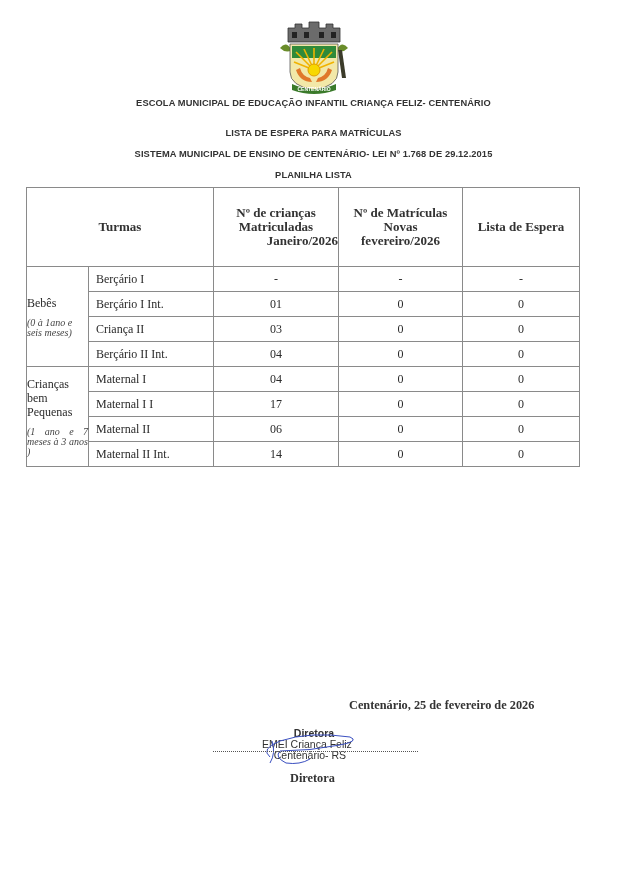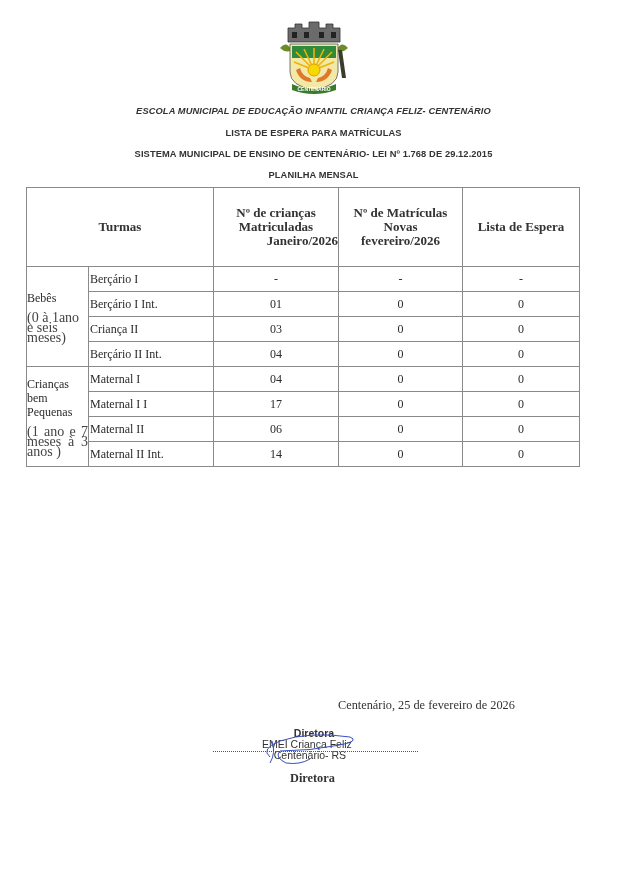--- a/index.html
+++ b/index.html
@@ -1,36 +1,36 @@
 <!DOCTYPE html>
 <html><head>
 <meta charset="utf-8">
 <style>
   html, body { margin: 0; padding: 0; background: #ffffff; }
   body { width: 627px; height: 886px; position: relative; overflow: hidden; font-family: "Liberation Serif", serif; color: #2a2a2a; }
 
   .logo { position: absolute; left: 276px; top: 20px; width: 76px; height: 74px; }
 
   .heading { position: absolute; left: 0; width: 627px; text-align: center; font-family: "Liberation Sans", sans-serif; font-weight: bold; font-size: 9.3px; color: #333; letter-spacing: 0.1px; }
-  .h1 { top: 106px; font-style: italic; }
+  .h1 { top: 98px; }
   .h2 { top: 128px; }
   .h3 { top: 149px; }
   .h4 { top: 170px; }
 
   table.grid { position: absolute; left: 26px; top: 187px; width: 529px; border-collapse: collapse; table-layout: fixed; }
   table.grid td, table.grid th { border: 1px solid #8a8a8a; padding: 0; font-size: 12px; vertical-align: middle; }
   table.grid th { font-weight: bold; font-size: 13px; color: #333; text-align: center; line-height: 14px; height: 78px; }
   th.turmas { text-align: center; }
-  table.grid td.cls { padding-left: 1px; height: 24px; font-size: 12px; }
+  table.grid td.cls { padding-left: 7px; height: 24px; font-size: 12px; }
   table.grid td.num { text-align: center; font-size: 12px; }
   td.group { padding: 4px 4px 4px 5px; vertical-align: middle; font-size: 12px; line-height: 14px; }
-  td.group .note { font-size: 14px; line-height: 10px; display: block; margin-top: 8px; color: #444; }
+  td.group .note { font-size: 10px; line-height: 10px; display: block; margin-top: 8px; color: #444; font-style: italic; }
   td.group2 .note { text-align: justify; text-align-last: left; }
 
-  .place-date { position: absolute; left: 338px; top: 698px; font-weight: normal; font-size: 12.3px; color: #333; }
+  .place-date { position: absolute; left: 349px; top: 698px; font-weight: bold; font-size: 12.3px; color: #333; }
 
   .stamp { position: absolute; left: 262px; top: 728px; font-family: "Liberation Sans", sans-serif; font-size: 10.5px; color: #333; line-height: 11px; text-align: center; }
   .stamp .t1 { font-weight: bold; margin-left: 14px; }
   .stamp .t3 { margin-left: 6px; }
   .dotline { position: absolute; left: 213px; top: 751px; width: 205px; border-top: 1.5px dotted #555; }
   .sig-svg { position: absolute; left: 240px; top: 727px; width: 130px; height: 40px; }
   .signer { position: absolute; left: 290px; top: 771px; font-weight: bold; font-size: 12.3px; color: #333; }
 </style>
 </head>
 <body>
@@ -66,21 +66,21 @@
     <path d="M56 50 Q52 62 40 62 L42 58 Q50 56 52 48 Z" fill="#e0782a"></path>
 
     <path d="M16 64 Q38 74 60 64 L60 70 Q38 78 16 70 Z" fill="#3a7a2a"></path>
     <text x="38" y="71" font-size="5" text-anchor="middle" fill="#fff" font-family="Liberation Sans, sans-serif" font-weight="bold">CENTENÁRIO</text>
   </svg>
 </div>
 
 <div class="heading h1">ESCOLA MUNICIPAL DE EDUCAÇÃO INFANTIL CRIANÇA FELIZ- CENTENÁRIO</div>
 <div class="heading h2">LISTA DE ESPERA PARA MATRÍCULAS</div>
 <div class="heading h3">SISTEMA MUNICIPAL DE ENSINO DE CENTENÁRIO- LEI Nº 1.768 DE 29.12.2015</div>
-<div class="heading h4">PLANILHA MENSAL</div>
+<div class="heading h4">PLANILHA LISTA</div>
 
 <table class="grid">
   <colgroup>
     <col style="width:62px">
     <col style="width:125px">
     <col style="width:125px">
     <col style="width:124px">
     <col style="width:117px">
   </colgroup>
   <tbody>

